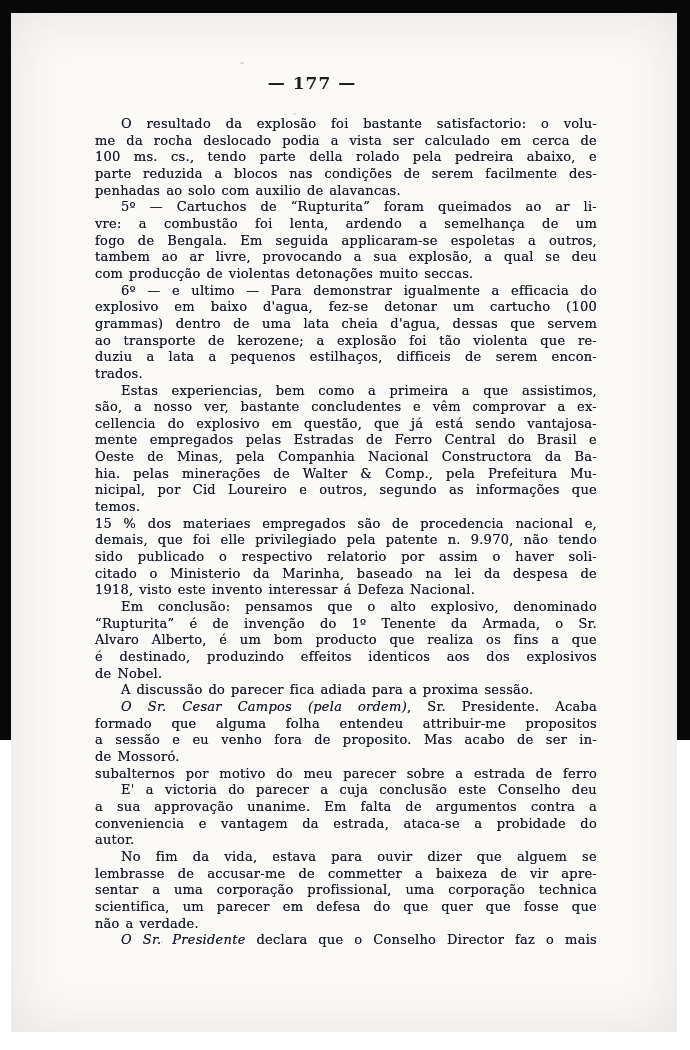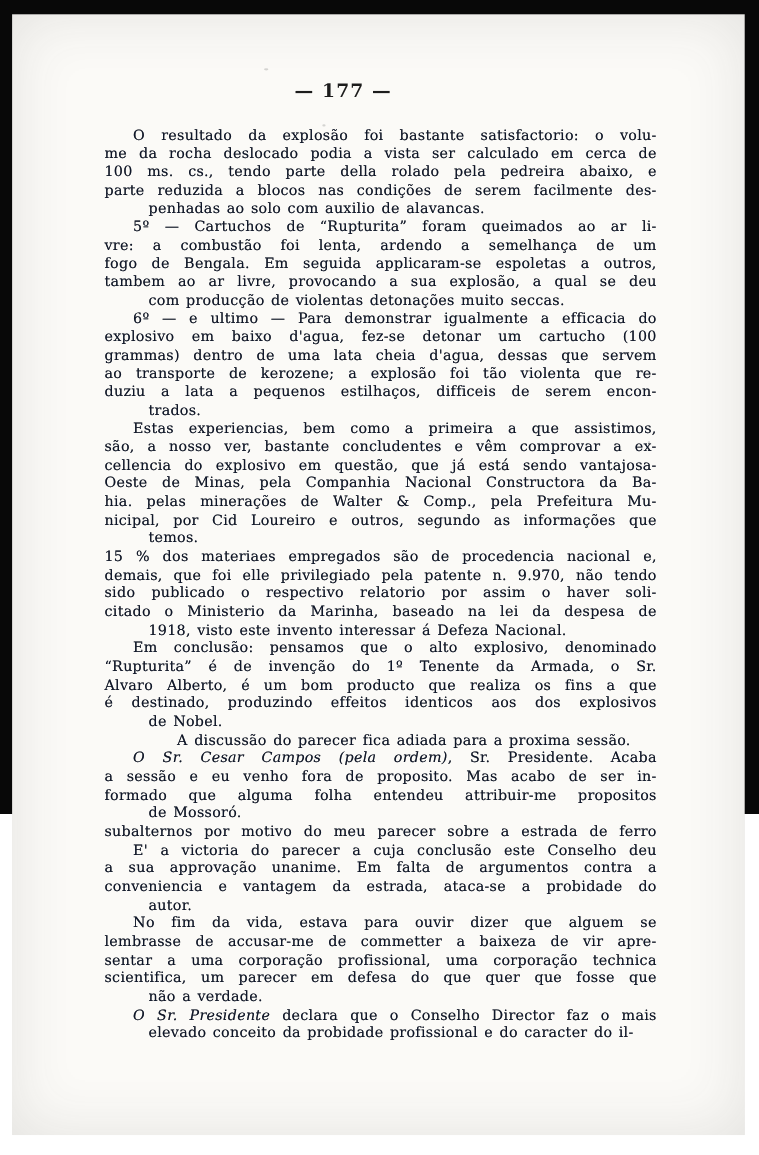--- a/index.html
+++ b/index.html
@@ -51,21 +51,21 @@
     word-spacing: 1.5px;
     text-shadow: 0 0 0.5px rgba(25,25,25,0.65);
   }
   .paragraph { margin: 0; }
   .line {
     text-align: justify;
     text-align-last: justify;
     text-justify: inter-word;
   }
   .line.first { padding-left: 26px; }
-  .line.last { text-align-last: left; margin-left: 40px; }
+  .line.last { text-align-last: left; }
   .speck {
     position: absolute;
     border-radius: 50%;
     background: rgba(40,40,40,0.18);
   }
 </style>
 </head>
 <body>
 
 <div class="scan" style="background: rgb(8, 8, 8);">
@@ -91,20 +91,21 @@
           <div class="line">explosivo em baixo d'agua, fez-se detonar um cartucho (100</div>
           <div class="line">grammas) dentro de uma lata cheia d'agua, dessas que servem</div>
           <div class="line">ao transporte de kerozene; a explosão foi tão violenta que re-</div>
           <div class="line">duziu a lata a pequenos estilhaços, difficeis de serem encon-</div>
           <div class="line last">trados.</div>
         </div>
         <div class="paragraph">
           <div class="line first">Estas experiencias, bem como a primeira a que assistimos,</div>
           <div class="line">são, a nosso ver, bastante concludentes e vêm comprovar a ex-</div>
           <div class="line">cellencia do explosivo em questão, que já está sendo vantajosa-</div>
+          <div class="line">mente empregados pelas Estradas de Ferro Central do Brasil e</div>
           <div class="line">Oeste de Minas, pela Companhia Nacional Constructora da Ba-</div>
           <div class="line">hia. pelas minerações de Walter &amp; Comp., pela Prefeitura Mu-</div>
           <div class="line">nicipal, por Cid Loureiro e outros, segundo as informações que</div>
           <div class="line last">temos.</div>
         </div>
         <div class="paragraph">
           <div class="line">15 % dos materiaes empregados são de procedencia nacional e,</div>
           <div class="line">demais, que foi elle privilegiado pela patente n. 9.970, não tendo</div>
           <div class="line">sido publicado o respectivo relatorio por assim o haver soli-</div>
           <div class="line">citado o Ministerio da Marinha, baseado na lei da despesa de</div>
@@ -115,41 +116,40 @@
           <div class="line">“Rupturita” é de invenção do 1º Tenente da Armada, o Sr.</div>
           <div class="line">Alvaro Alberto, é um bom producto que realiza os fins a que</div>
           <div class="line">é destinado, produzindo effeitos identicos aos dos explosivos</div>
           <div class="line last">de Nobel.</div>
         </div>
         <div class="paragraph">
           <div class="line first last">A discussão do parecer fica adiada para a proxima sessão.</div>
         </div>
         <div class="paragraph">
           <div class="line first"><i>O Sr. Cesar Campos (pela ordem)</i>, Sr. Presidente. Acaba</div>
+          <div class="line">formado que alguma folha entendeu attribuir-me propositos</div>
           <div class="line">a sessão e eu venho fora de proposito. Mas acabo de ser in-</div>
-          <div class="line">formado que alguma folha entendeu attribuir-me propositos</div>
           <div class="line last">de Mossoró.</div>
           <div class="line">subalternos por motivo do meu parecer sobre a estrada de ferro</div>
         </div>
         <div class="paragraph">
           <div class="line first">E' a victoria do parecer a cuja conclusão este Conselho deu</div>
           <div class="line">a sua approvação unanime. Em falta de argumentos contra a</div>
           <div class="line">conveniencia e vantagem da estrada, ataca-se a probidade do</div>
           <div class="line last">autor.</div>
         </div>
         <div class="paragraph">
           <div class="line first">No fim da vida, estava para ouvir dizer que alguem se</div>
           <div class="line">lembrasse de accusar-me de commetter a baixeza de vir apre-</div>
           <div class="line">sentar a uma corporação profissional, uma corporação technica</div>
           <div class="line">scientifica, um parecer em defesa do que quer que fosse que</div>
           <div class="line last">não a verdade.</div>
         </div>
         <div class="paragraph">
           <div class="line first"><i>O Sr. Presidente</i> declara que o Conselho Director faz o mais</div>
-          <div class="line last">elevado conceito da probidade profissional e do caracter do il-</div>
         </div>
       </div>
     <div class="speck" style="left:229px;top:49px;width:4px;height:2px;"></div>
     <div class="speck" style="left:282px;top:100px;width:3px;height:2px;"></div>
     <div class="speck" style="left:578px;top:388px;width:2px;height:2px;"></div>
     <div class="speck" style="left:418px;top:690px;width:3px;height:3px;"></div>
     <div class="speck" style="left:150px;top:928px;width:2px;height:2px;"></div>
   </div>
 </div>
 

